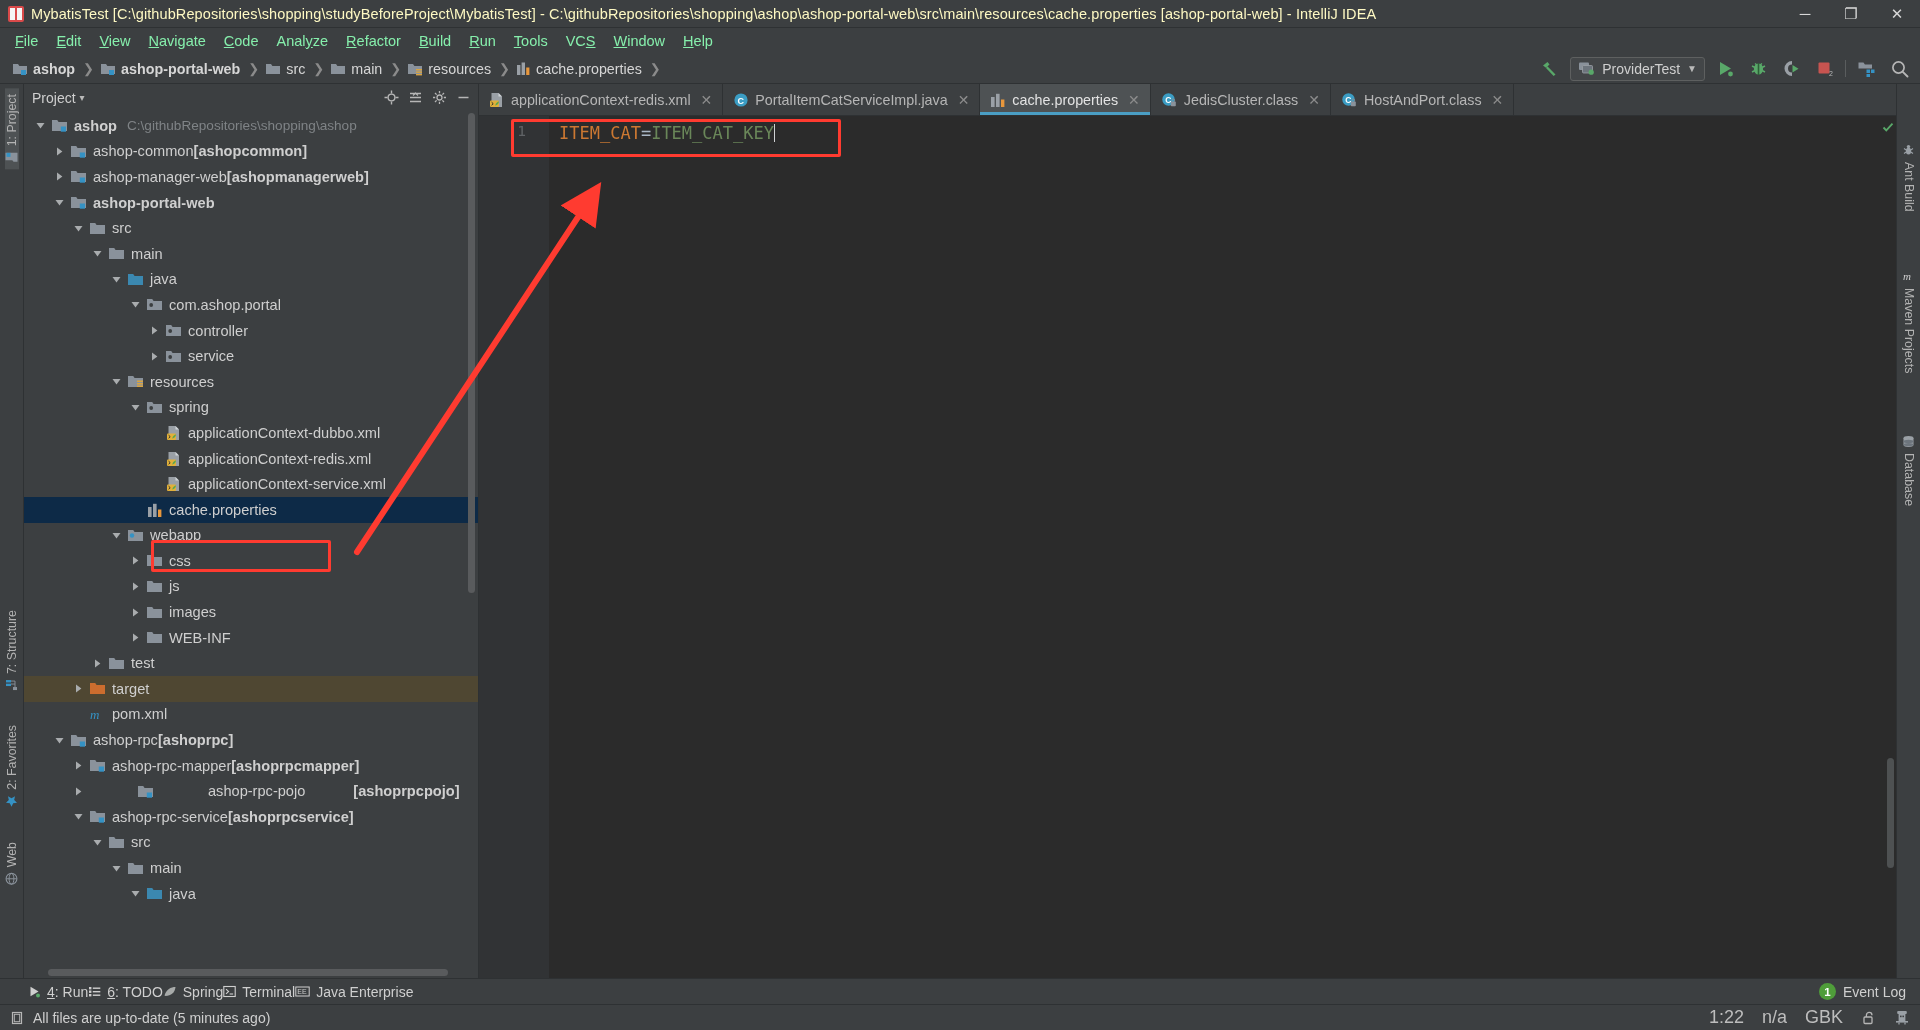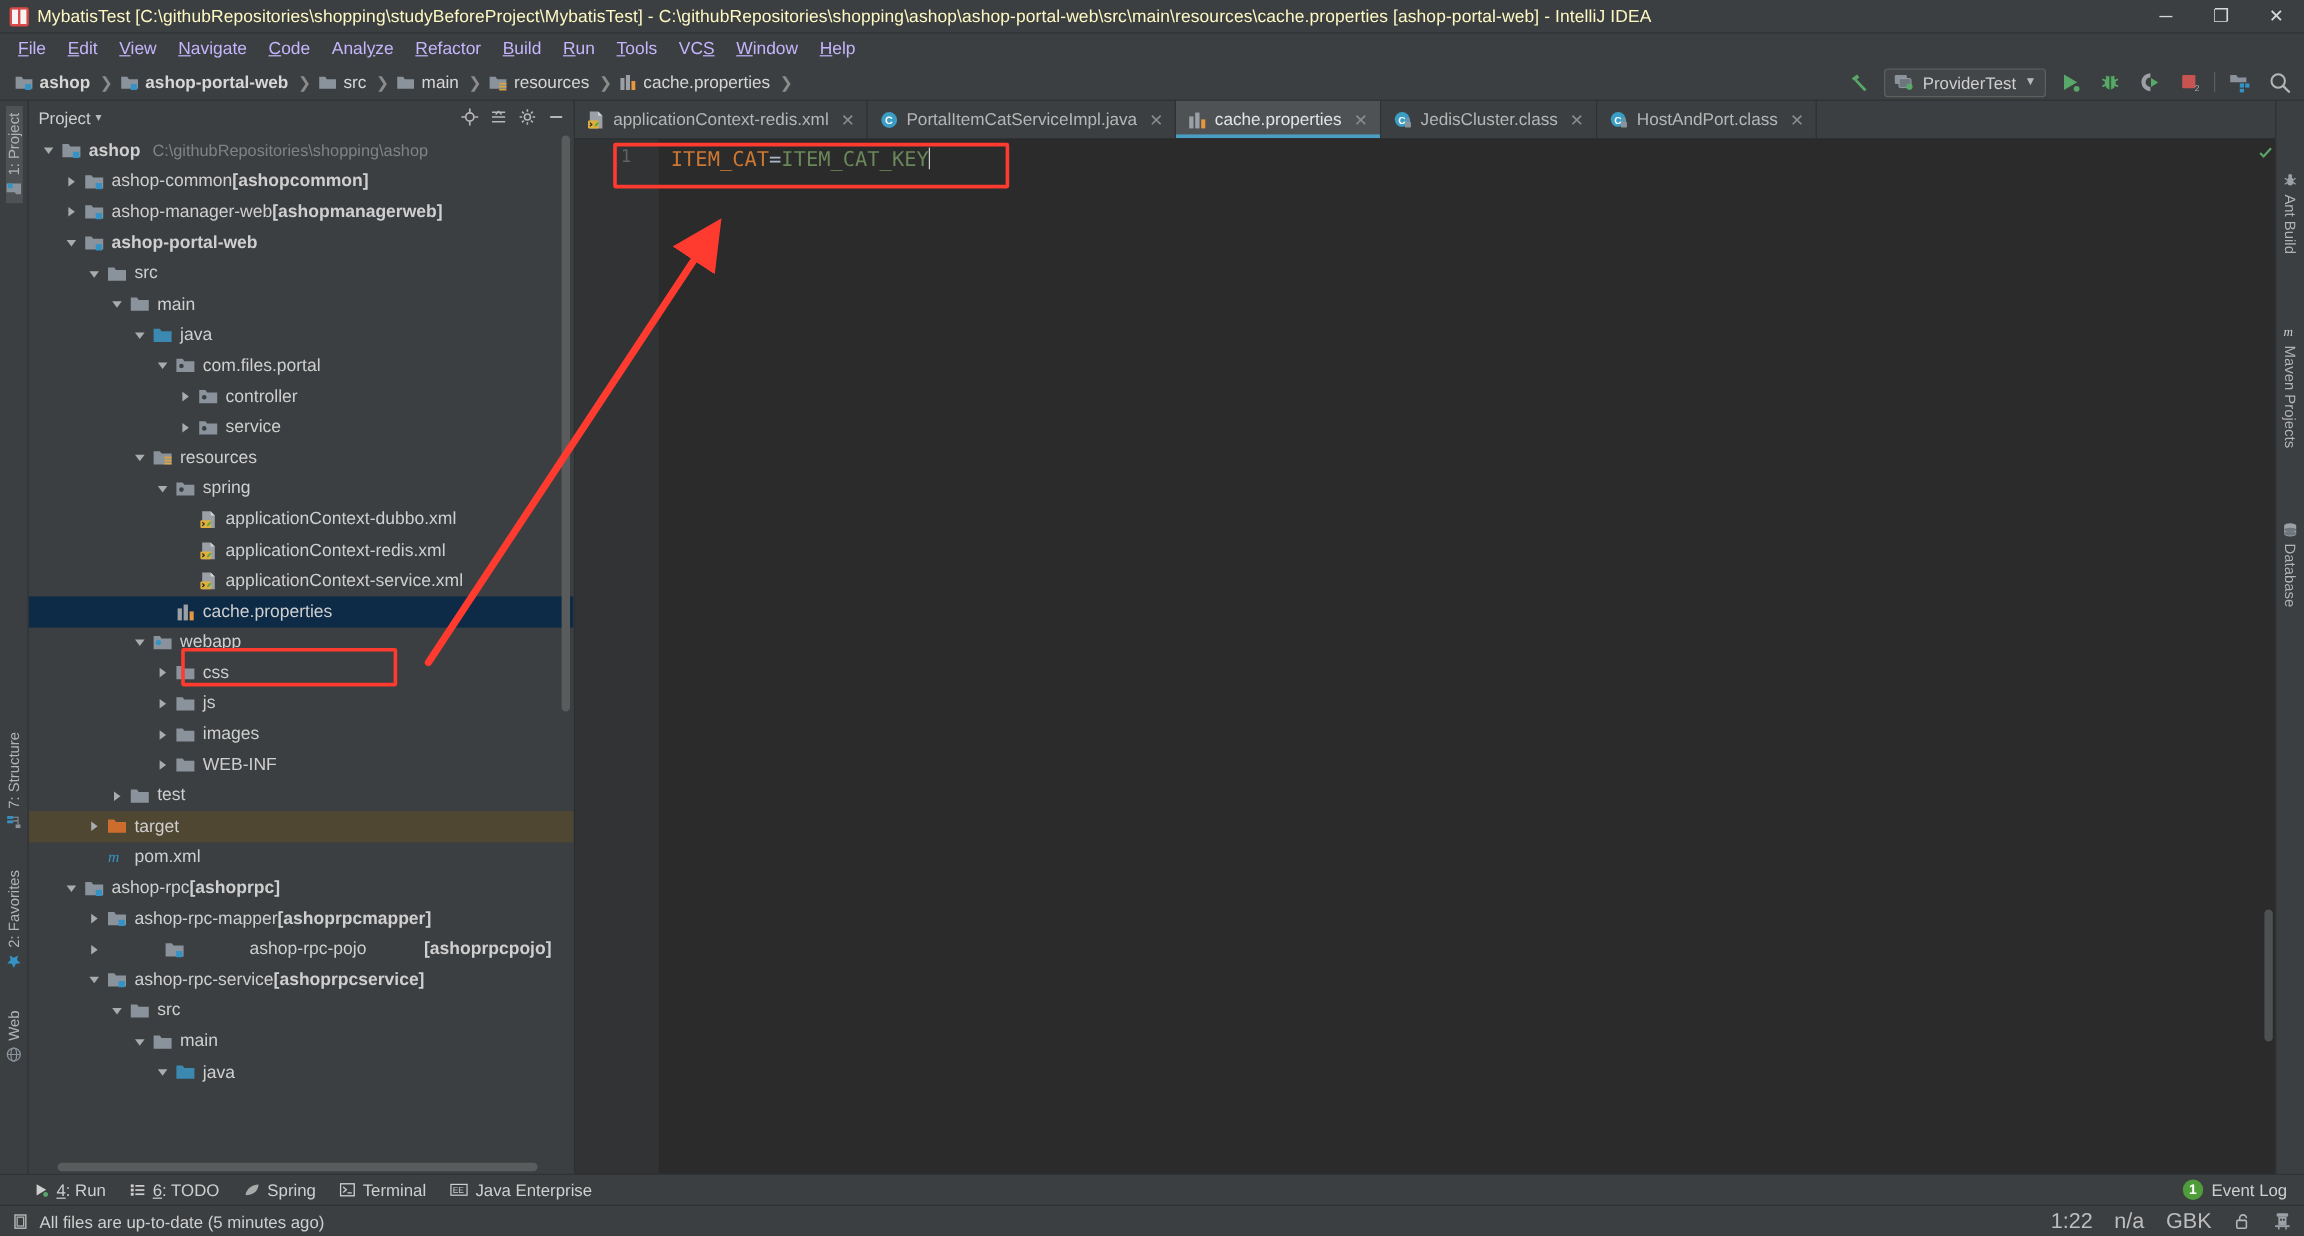--- a/index.html
+++ b/index.html
@@ -35,21 +35,21 @@
     width: 46px; height: 28px; display: flex; align-items: center; justify-content: center;
     color: #d8d8d8; font-size: 15px; line-height: 1;
   }
 
   
   .menubar {
     height: 26px; background: #3c3f41; display: flex; align-items: center;
     padding-left: 6px; flex: 0 0 26px;
   }
   .menu-item {
-    padding: 2px 9px; font-size: 14.5px; color: #c4b5fd; cursor: default; white-space: nowrap;
+    padding: 2px 9px; font-size: 14.5px; color: #86efac; cursor: default; white-space: nowrap;
   }
   .menu-item u { text-decoration: underline; }
 
   
   .navbar {
     height: 30px; background: #3c3f41; display: flex; align-items: center;
     padding-left: 6px; flex: 0 0 30px; border-bottom: 1px solid #2e3133;
   }
   .crumb { display: flex; align-items: center; height: 30px; padding: 0 2px 0 6px; position: relative; }
   .crumb .cicon { margin-right: 5px; display: inline-block; }
@@ -164,21 +164,21 @@
     position: absolute; right: 2px; bottom: 110px; width: 7px; height: 110px; background: #4e5152; border-radius: 4px;
   }
 
   
   .anno { position: absolute; pointer-events: none; }
   .anno-box { border: 3px solid #ff3b30; border-radius: 2px; }
 
   
   .toolwin-bar {
     height: 26px; flex: 0 0 26px; background: #3c3f41; display: flex; align-items: center;
-    padding-left: 28px; border-top: 1px solid #2e3133; gap: 20px;
+    padding-left: 28px; border-top: 1px solid #2e3133; 
   }
   .tw-item { display: flex; align-items: center; gap: 6px; font-size: 14px; color: #cfcfcf; white-space: nowrap; }
   .tw-item u { text-decoration: underline; }
   .toolwin-right { margin-left: auto; display: flex; align-items: center; gap: 7px; padding-right: 14px; }
   .badge {
     width: 17px; height: 17px; border-radius: 50%; background: #4f9d3a; color: #fff;
     font-size: 11.5px; display: flex; align-items: center; justify-content: center; font-weight: bold;
   }
   .statusbar {
     height: 26px; flex: 0 0 26px; background: #3c3f41; display: flex; align-items: center;
@@ -523,21 +523,21 @@
               <svg width="11" height="11" viewBox="0 0 11 11">
                 <path d="M1.5 3 L9.5 3 L5.5 8.4 Z" fill="#a9acae"></path>
               </svg>
             </span>
             <span class="tico">
               <svg width="17" height="15" viewBox="0 0 17 15">
                 <path d="M1 2h5.2l1.4 2H16v9H1z" fill="#8a929b"></path>
                 <circle cx="5.2" cy="8" r="1.9" fill="#3c3f41"></circle>
               </svg>
             </span>
-            <span class="tlabel">com.files.portal</span>
+            <span class="tlabel">com.ashop.portal</span>
           </div>
           <div class="tnode" style="padding-left: 124px;">
             <span class="arrow">
               <svg width="11" height="11" viewBox="0 0 11 11">
                 <path d="M3 1.5 L3 9.5 L8.4 5.5 Z" fill="#a9acae"></path>
               </svg>
             </span>
             <span class="tico">
               <svg width="17" height="15" viewBox="0 0 17 15">
                 <path d="M1 2h5.2l1.4 2H16v9H1z" fill="#8a929b"></path>

